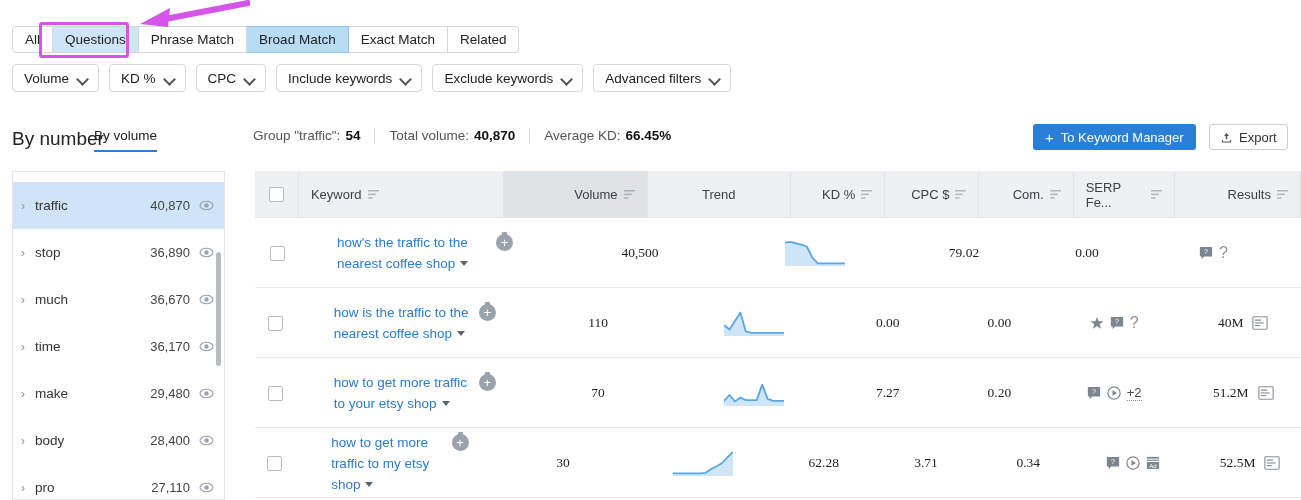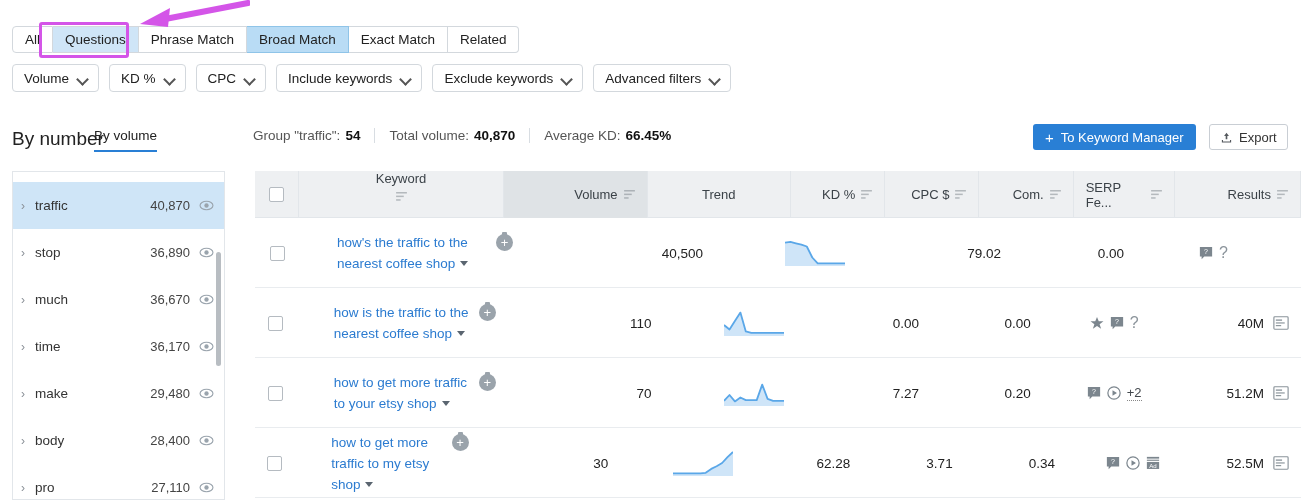--- a/index.html
+++ b/index.html
@@ -123,21 +123,21 @@
   .sorticon { width: 11px; height: 9px; flex: none; opacity: .5; }
 
   .chkcell { width: 45px; display:flex; align-items:center; justify-content:center; }
   .chk {
     width: 15px; height: 15px; border: 1px solid #b5bbc1;
     border-radius: 2px; background: #fff;
   }
 
   .trow { display: flex; height: 70px; border-bottom: 1px solid #e9ecef; background: #fff; gap: 25px; }
   .td { display: flex; align-items: center; padding: 0 12px; font-size: 13.5px; color: #222; height: 70px;}
-  .td.r { justify-content: flex-end; }
+  .td.r { justify-content: center; font-family: Liberation Serif, serif; }
   .td.c { justify-content: center; }
 
   .kwcell { flex-direction: column; align-items: flex-start; justify-content: center; }
   .kwline { display: flex; align-items: flex-start; gap: 7px; }
   .kwtext { color: #2b7bd0; font-size: 13.5px; line-height: 21px; max-width: 152px; }
   .addbadge {
     width: 17px; height: 17px; border-radius: 50%;
     background: #9aa3ab; color: #fff;
     display: flex; align-items: center; justify-content: center;
     font-size: 13px; line-height: 1; flex: none; margin-top: 2px;
@@ -306,21 +306,21 @@
       </div>
     </div>
   <div class="sb-scroll"></div>
 </div>
 
 <div class="table">
   <div class="thead" id="thead">
       <div class="th chkcell" style="width: 45px;">
         <span class="chk"></span>
       </div>
-      <div class="th" style="width: 215px; flex-direction: column;">
+      <div class="th" style="width: 215px;">
         <span>Keyword</span>
         <svg class="sorticon" viewBox="0 0 12 10">
           <rect x="0" y="0" width="12" height="1.7" fill="#7b838a"></rect>
           <rect x="0" y="4" width="8.5" height="1.7" fill="#7b838a"></rect>
           <rect x="0" y="8" width="5" height="1.7" fill="#7b838a"></rect>
         </svg>
       </div>
       <div class="th hot r" style="width: 150px;">
         <span>Volume</span>
         <svg class="sorticon" viewBox="0 0 12 10">

